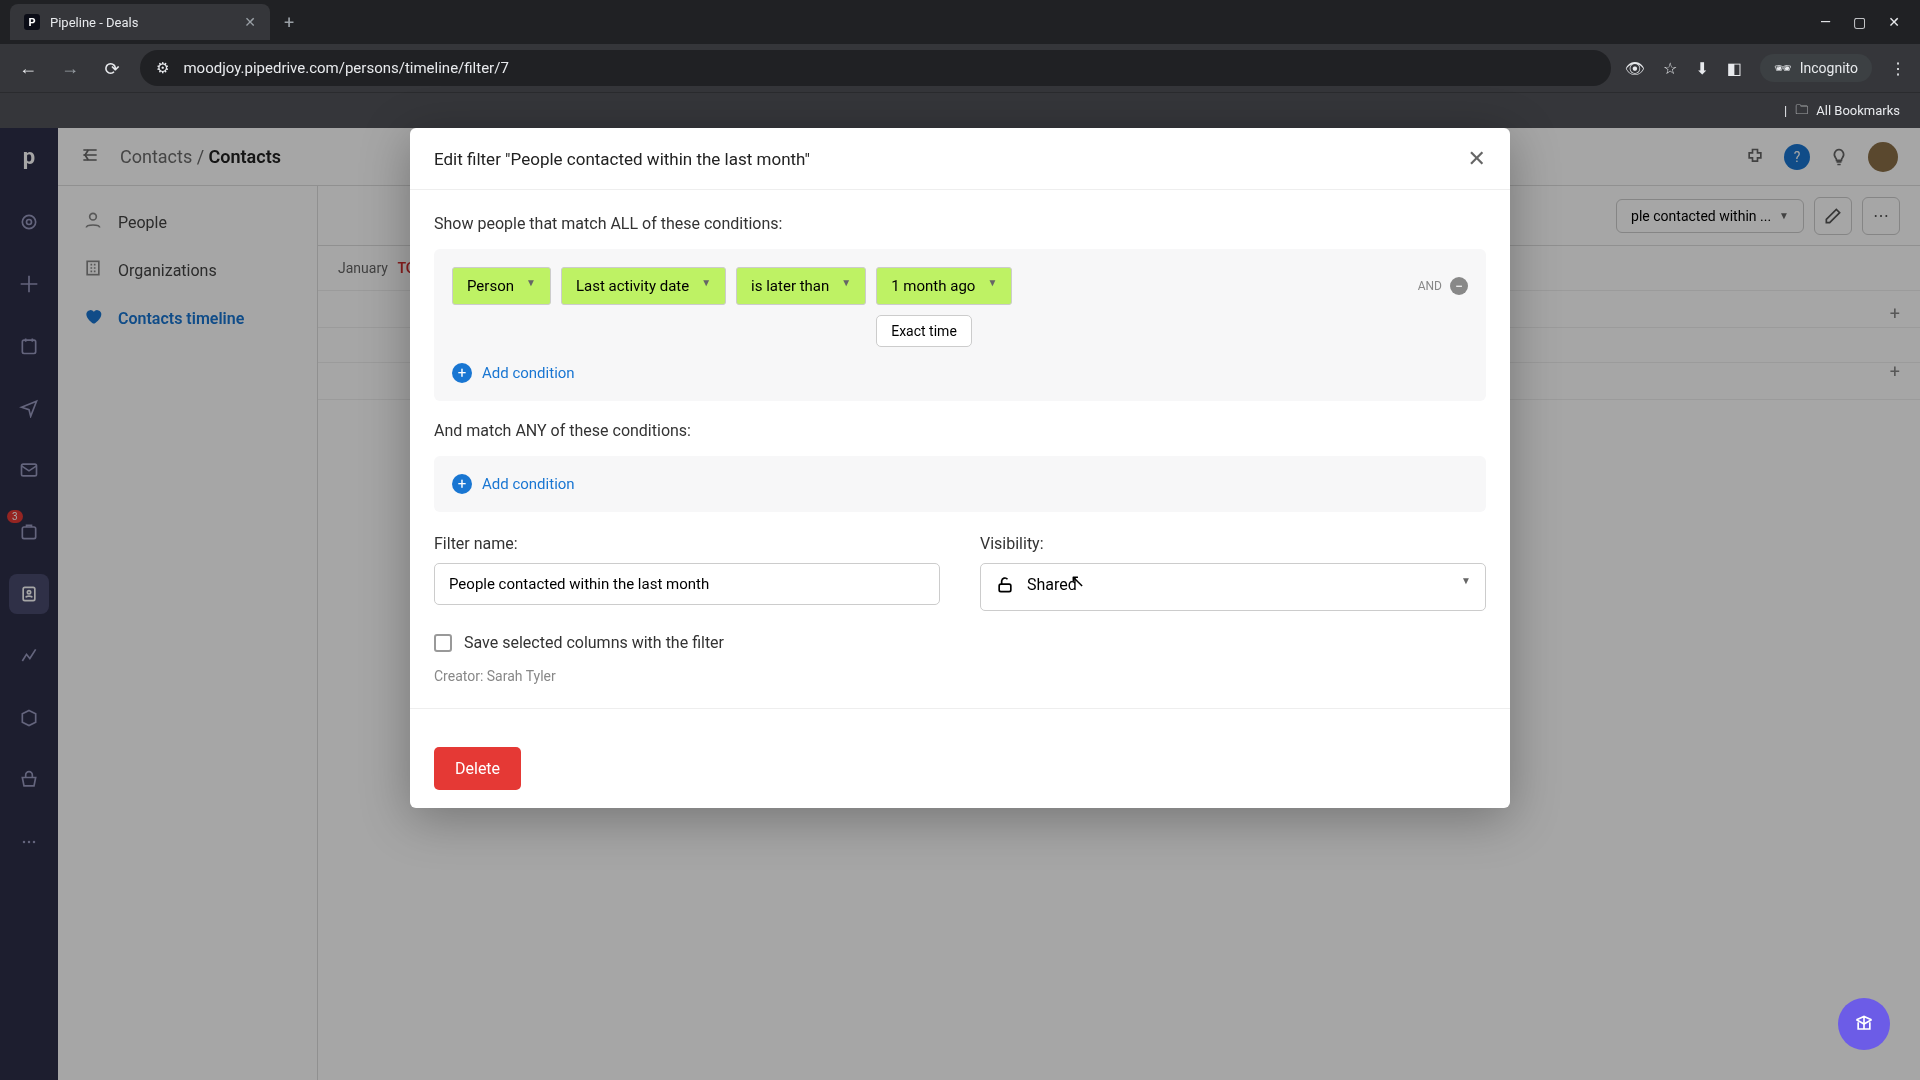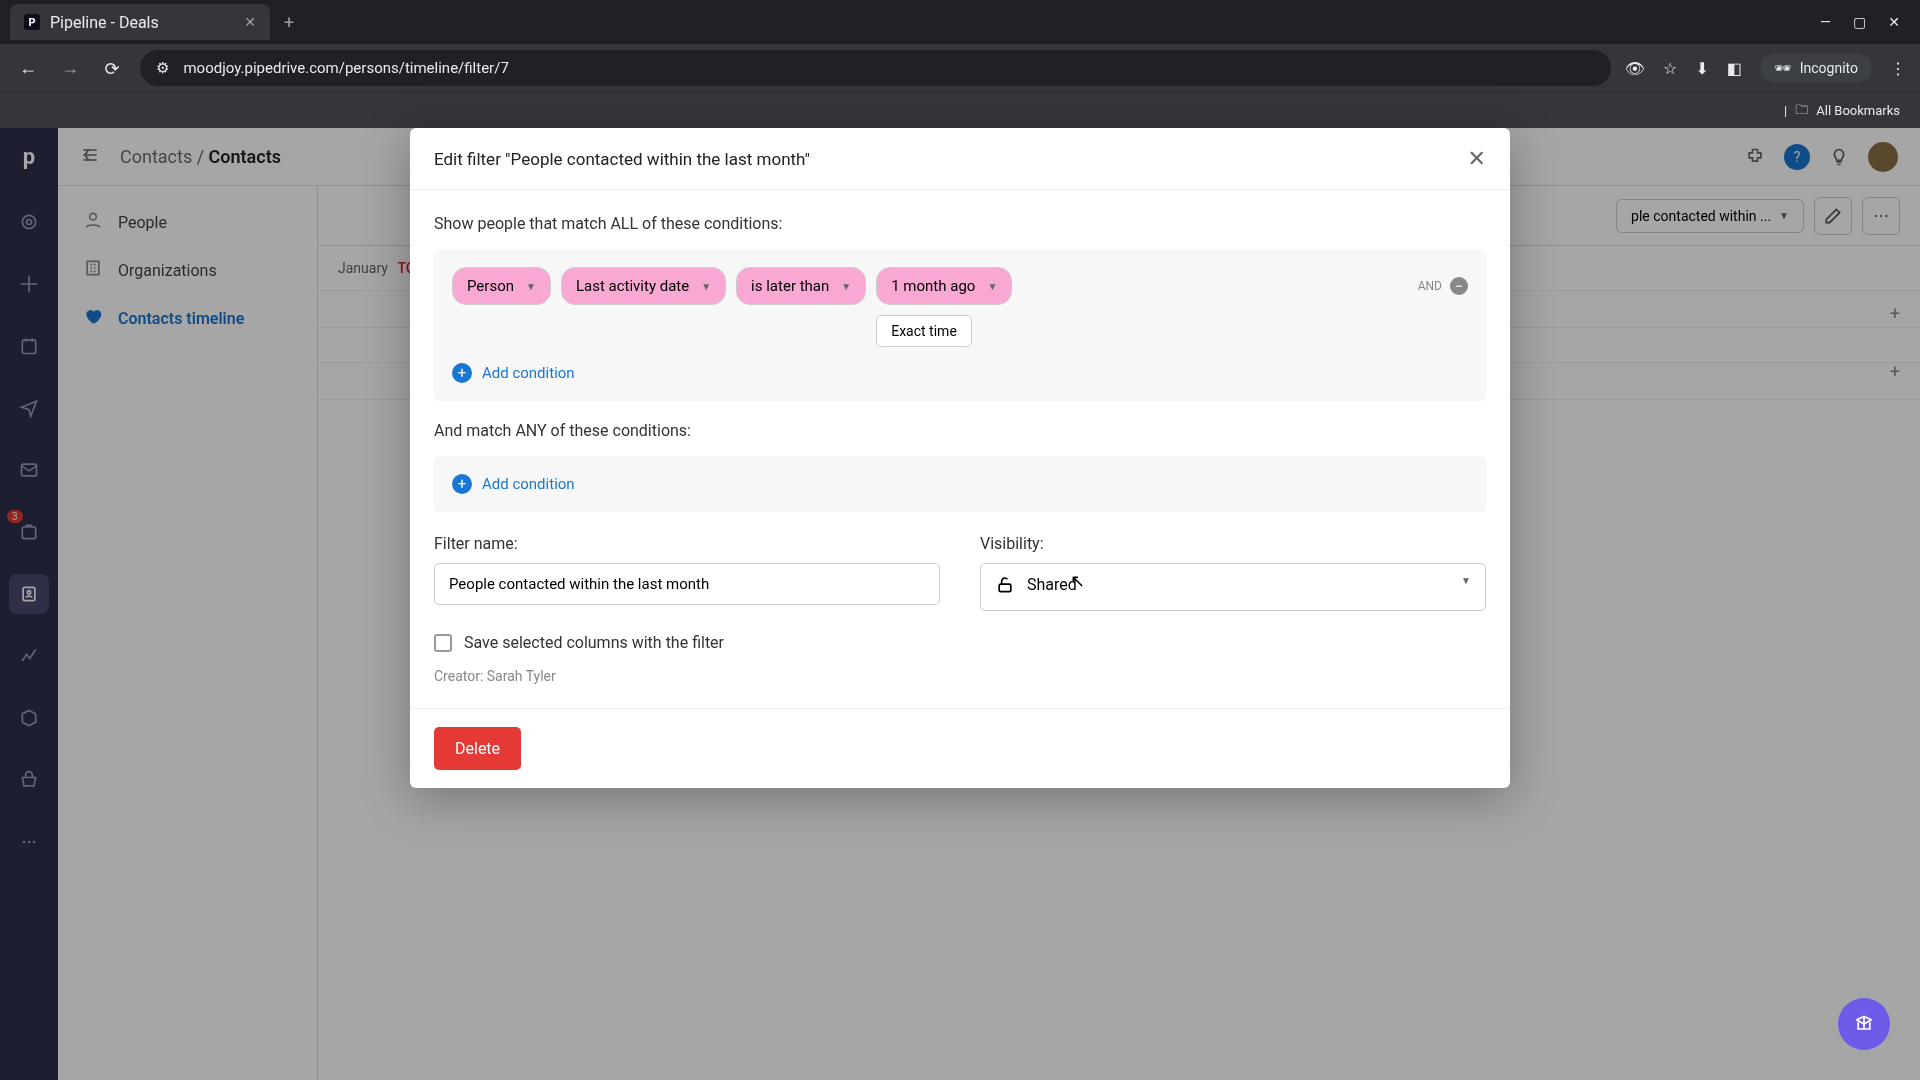--- a/index.html
+++ b/index.html
@@ -2,21 +2,21 @@
 <html><head>
 <meta charset="utf-8">
 <style>
 * { box-sizing: border-box; margin: 0; padding: 0; font-family: -apple-system, BlinkMacSystemFont, "Segoe UI", Roboto, sans-serif; }
 body { width: 1920px; height: 1080px; overflow: hidden; background: #202124; position: relative; }
 
 
 .browser-top { height: 44px; background: #202124; display: flex; align-items: center; }
 .tab { display: flex; align-items: center; height: 36px; background: #35363a; border-radius: 8px 8px 0 0; margin-left: 10px; padding: 0 14px; min-width: 260px; }
 .tab-favicon { width: 16px; height: 16px; background: #0b0d17; border-radius: 3px; display: flex; align-items: center; justify-content: center; color: #fff; font-size: 11px; font-weight: bold; margin-right: 10px; }
-.tab-title { color: #e8eaed; font-size: 16px; flex: 1; }
+.tab-title { color: #e8eaed; font-size: 13px; flex: 1; }
 .tab-close { color: #9aa0a6; font-size: 14px; margin-left: 10px; }
 .new-tab { color: #9aa0a6; font-size: 18px; margin-left: 14px; cursor: pointer; }
 .window-controls { margin-left: auto; display: flex; gap: 22px; padding-right: 20px; color: #e8eaed; }
 .window-controls span { font-size: 14px; }
 
 .addr-bar { height: 48px; background: #35363a; display: flex; align-items: center; padding: 0 14px; gap: 14px; }
 .nav-btn { color: #9aa0a6; font-size: 18px; width: 28px; text-align: center; }
 .nav-btn.active { color: #e8eaed; }
 .url-box { flex: 1; background: #202124; border-radius: 24px; height: 36px; display: flex; align-items: center; padding: 0 16px; color: #e8eaed; font-size: 15px; gap: 14px; }
 .addr-icons { display: flex; gap: 18px; align-items: center; color: #e8eaed; }
@@ -66,21 +66,21 @@
 
 
 .modal { position: absolute; top: 128px; left: 50%; transform: translateX(-50%); width: 1100px; background: #fff; border-radius: 6px; box-shadow: 0 10px 50px rgba(0,0,0,.3); z-index: 20; }
 .modal-header { display: flex; align-items: center; justify-content: space-between; padding: 18px 24px; border-bottom: 1px solid #eee; }
 .modal-title { font-size: 17px; color: #222; }
 .modal-close { font-size: 22px; color: #666; cursor: pointer; }
 .modal-body { padding: 24px; }
 .section-label { font-size: 16px; color: #333; margin-bottom: 16px; }
 .cond-group { background: #f7f7f8; border-radius: 6px; padding: 18px; margin-bottom: 20px; }
 .cond-row { display: flex; gap: 10px; align-items: flex-start; position: relative; }
-.drop { background: #f9a8d4; border: 1px solid #ccc; border-radius: 14px; padding: 9px 14px; display: flex; align-items: center; gap: 12px; font-size: 15px; cursor: pointer; }
+.drop { background: #bef264; border: 1px solid #ccc; border-radius: 3px; padding: 9px 14px; display: flex; align-items: flex-start; gap: 12px; font-size: 15px; cursor: pointer; }
 .caret { font-size: 10px; color: #666; }
 .exact-wrap { display: flex; flex-direction: column; gap: 10px; }
 .exact-time { background: #fff; border: 1px solid #ccc; border-radius: 5px; padding: 7px 14px; font-size: 14px; align-self: flex-start; }
 .and-tag { position: absolute; right: 0; top: 10px; display: flex; align-items: center; gap: 8px; font-size: 12px; color: #888; }
 .minus-circ { width: 18px; height: 18px; border-radius: 50%; background: #888; color: #fff; display: flex; align-items: center; justify-content: center; font-size: 14px; line-height: 1; }
 .add-cond { display: flex; align-items: center; gap: 10px; color: #1976d2; font-size: 15px; margin-top: 16px; cursor: pointer; }
 .add-cond.alone { margin-top: 0; }
 .plus-circ { width: 20px; height: 20px; border-radius: 50%; background: #1976d2; color: #fff; display: flex; align-items: center; justify-content: center; font-size: 15px; line-height: 1; }
 
 .form-row { display: flex; gap: 40px; margin-top: 22px; }
@@ -89,21 +89,21 @@
 .text-input { width: 100%; border: 1px solid #ccc; border-radius: 5px; padding: 11px 14px; font-size: 15px; }
 .vis-drop { width: 100%; border: 1px solid #ccc; border-radius: 5px; padding: 11px 14px; font-size: 16px; display: flex; gap: 12px; }
 .vis-drop .caret { margin-left: auto; }
 
 .chk-row { display: flex; align-items: center; gap: 12px; margin-top: 22px; font-size: 16px; color: #333; }
 .chk { width: 18px; height: 18px; border: 2px solid #999; border-radius: 3px; }
 .creator { font-size: 14px; color: #888; margin-top: 16px; }
 
 .modal-footer { border-top: 1px solid #eee; padding: 18px 24px; display: flex; align-items: center; }
 .btn { border-radius: 5px; padding: 11px 20px; font-size: 16px; cursor: pointer; border: 1px solid transparent; }
-.btn-delete { background: #e53935; color: #fff; }
+.btn-delete { background: #e53935; color: #fff; margin-top: 20px; }
 .btn-outline { background: #fff; border-color: #ccc; color: #333; }
 .btn-save { background: #2e7d32; color: #fff; }
 .footer-right { margin-left: auto; display: flex; gap: 14px; }
 
 .cursor { position: absolute; z-index: 30; font-size: 18px; color: #000; }
 svg { width: 20px; height: 20px; }
 </style>
 </head>
 <body>
 

